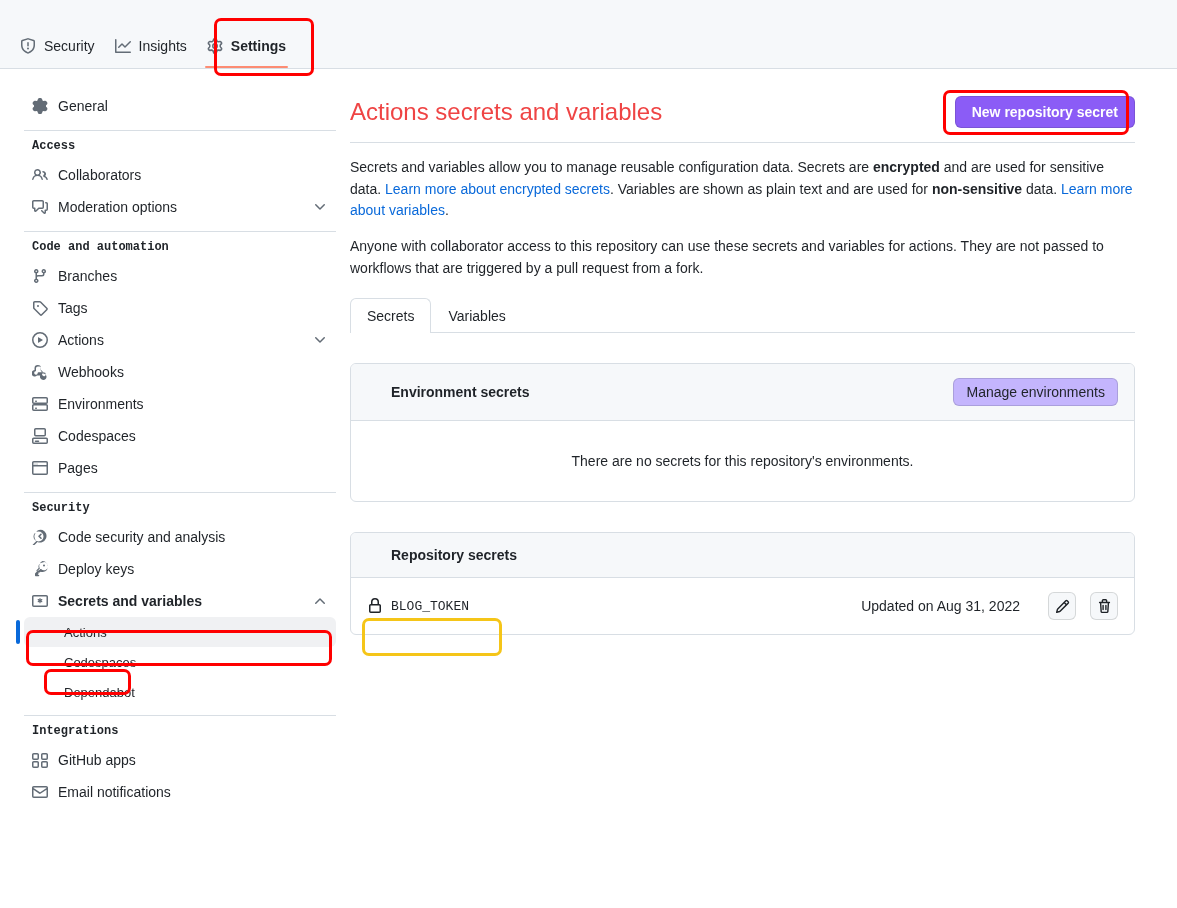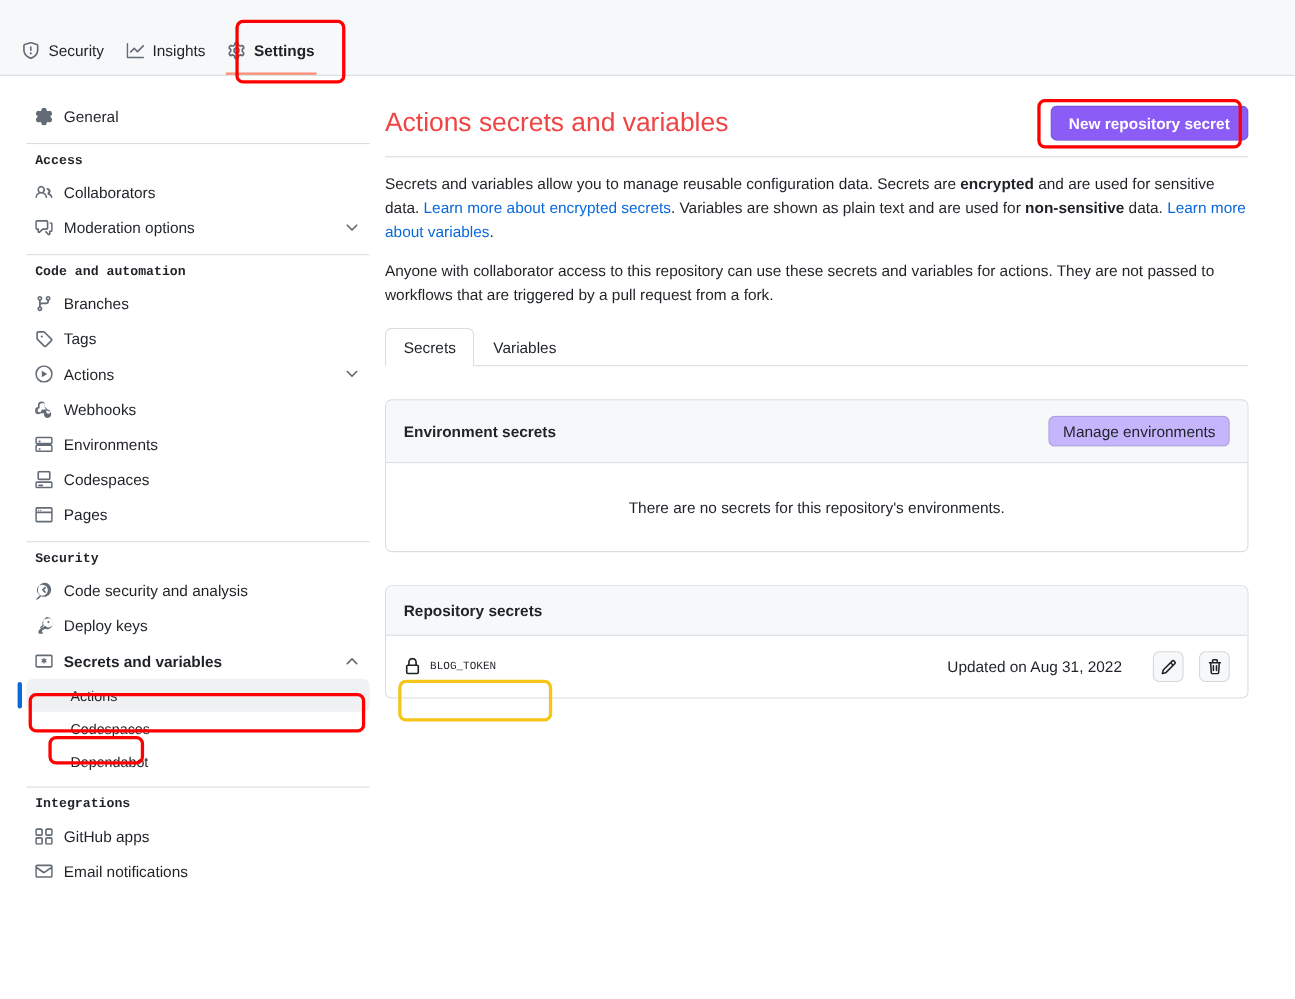--- a/index.html
+++ b/index.html
@@ -110,31 +110,31 @@
   .tab.active::after {
     content: ""; position: absolute; left: 0; right: 0; bottom: -1px; height: 1px; background: #ffffff;
   }
 
   
   .box { border: 1px solid #d8dee4; border-radius: 6px; margin-top: 30px; background: #ffffff; overflow: hidden; }
   .box-header {
     background: #f6f8fa; padding: 14px 16px; display: flex;
     align-items: center; justify-content: space-between; border-bottom: 1px solid #d8dee4;
   }
-  .box-title { font-size: 14px; font-weight: bold; color: #1f2328; }
+  .box-title { font-size: 14px; font-weight: bold; color: #1f2328; margin-left: 24px; }
   .btn-secondary {
     background: #c4b5fd; border: 1px solid rgba(27,31,36,0.15); border-radius: 6px;
     padding: 5px 12px; font-size: 14px; color: #1f2328; cursor: pointer; font-family: Liberation Sans, sans-serif;
     white-space: nowrap;
   }
   .box-empty { padding: 32px 16px; text-align: center; font-size: 14px; color: #1f2328; }
   .secret-row { display: flex; align-items: center; padding: 14px 16px; gap: 8px; }
   .lock-icon { width: 16px; height: 16px; color: #1f2328; display: inline-flex; flex: none; }
   .lock-icon svg { width: 16px; height: 16px; fill: currentColor; }
-  .secret-name { font-family: "Liberation Mono", monospace; font-size: 10px; color: #1f2328; }
+  .secret-name { font-family: "Liberation Mono", monospace; font-size: 13px; color: #1f2328; }
   .spacer { flex: 1; }
   .updated { font-size: 14px; color: #1f2328; margin-right: 14px; }
   .icon-btn {
     width: 28px; height: 28px; border: 1px solid rgba(27,31,36,0.15); border-radius: 6px;
     background: #f6f8fa; display: inline-flex; align-items: center; justify-content: center;
     cursor: pointer; margin-left: 6px; color: #1f2328;
   }
   .icon-btn svg { width: 15px; height: 15px; fill: currentColor; }
 </style>
 </head>

